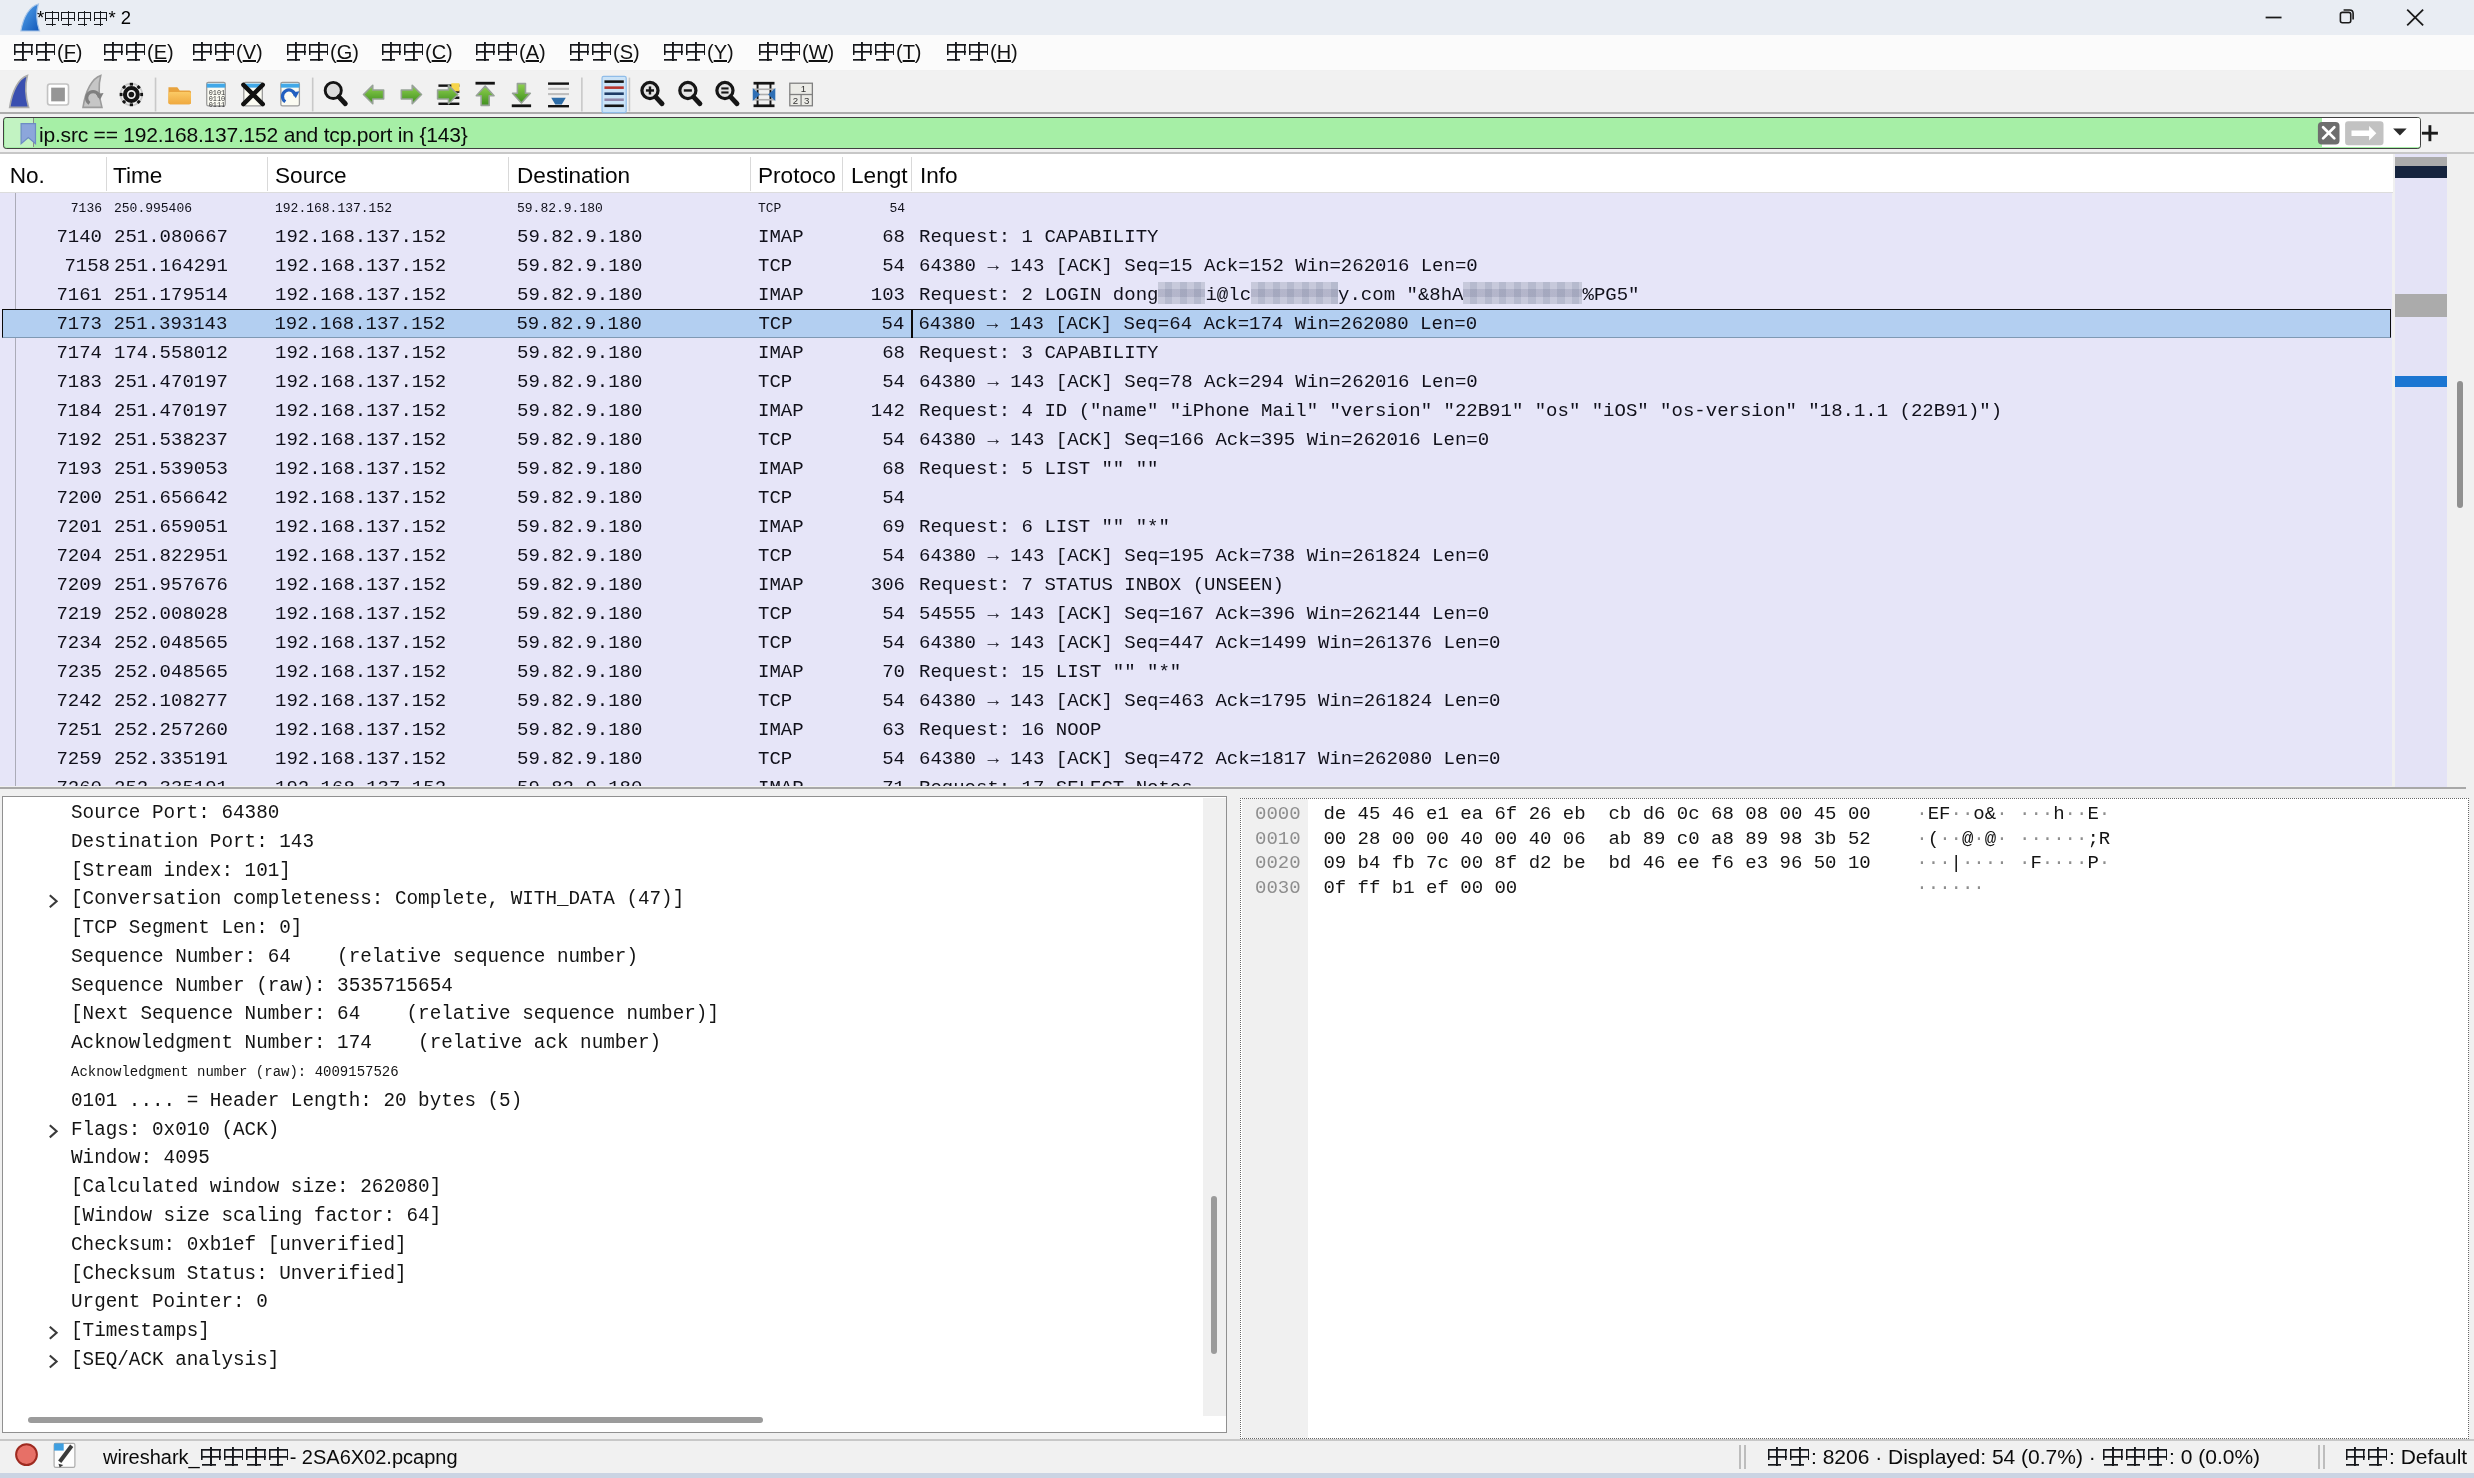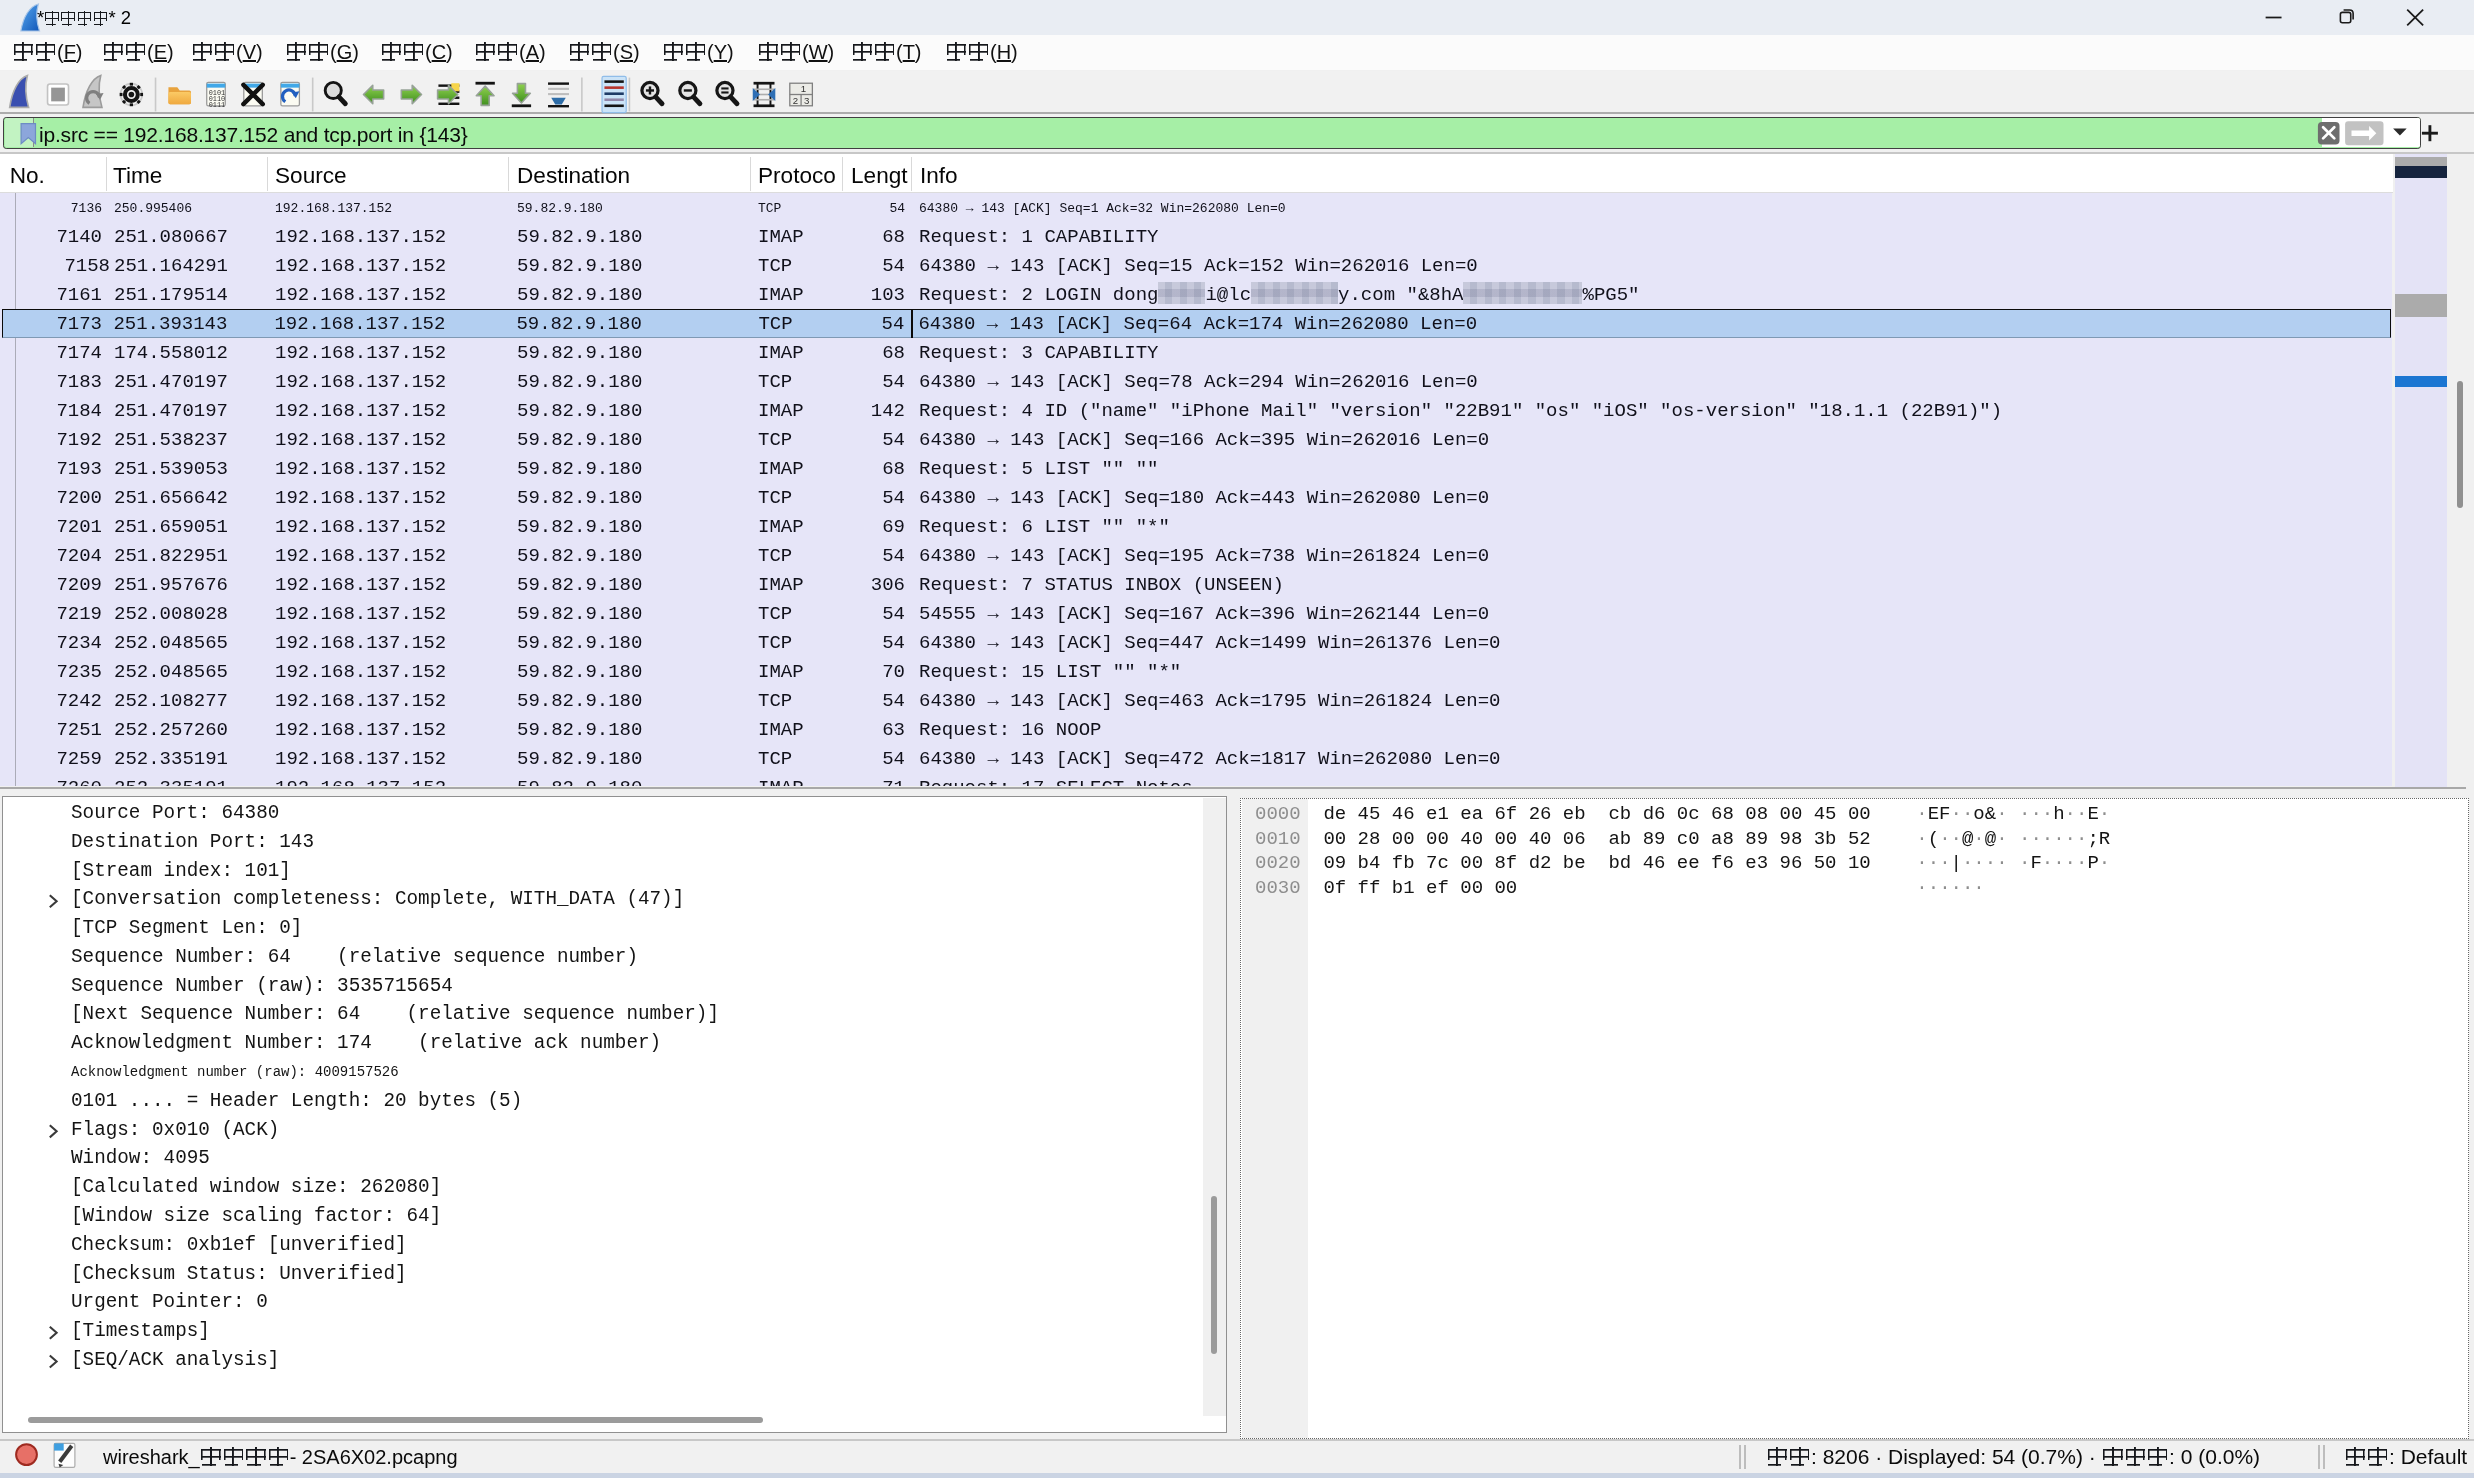--- a/index.html
+++ b/index.html
@@ -183,21 +183,20 @@
 <div class="abs" style="left:842px;top:157px;width:0.8px;height:34px;background:#D9D9D9"></div>
 <div class="abs" style="left:911px;top:157px;width:0.8px;height:34px;background:#D9D9D9"></div>
 <div class="abs" style="left:0;top:193px;width:2392px;height:593px;background:#E6E5F8;overflow:hidden">
 <div class="abs mono" style="left:0;top:0px;width:2392px;height:29px;font-size:13px;line-height:31px;color:#10101A">
         <span class="abs" style="left:0;width:102px;text-align:right">7136</span>
         <span class="abs" style="left:114px">250.995406</span>
         <span class="abs" style="left:275px">192.168.137.152</span>
         <span class="abs" style="left:517px">59.82.9.180</span>
         <span class="abs" style="left:758px">TCP</span>
         <span class="abs" style="left:806px;width:99px;text-align:right">54</span>
-        <span class="abs" style="left:919px;width:1471px;white-space:nowrap;overflow:hidden">64380 → 143 [ACK] Seq=1 Ack=32 Win=262080 Len=0</span>
       </div>
 <div class="abs mono" style="left:0;top:29px;width:2392px;height:29px;font-size:19px;line-height:31px;color:#10101A">
         <span class="abs" style="left:0;width:102px;text-align:right">7140</span>
         <span class="abs" style="left:114px">251.080667</span>
         <span class="abs" style="left:275px">192.168.137.152</span>
         <span class="abs" style="left:517px">59.82.9.180</span>
         <span class="abs" style="left:758px">IMAP</span>
         <span class="abs" style="left:806px;width:99px;text-align:right">68</span>
         <span class="abs" style="left:919px;width:1471px;white-space:nowrap;overflow:hidden">Request: 1 CAPABILITY</span>
       </div>
@@ -273,21 +272,20 @@
         <span class="abs" style="left:806px;width:99px;text-align:right">68</span>
         <span class="abs" style="left:919px;width:1471px;white-space:nowrap;overflow:hidden">Request: 5 LIST "" ""</span>
       </div>
 <div class="abs mono" style="left:0;top:290px;width:2392px;height:29px;font-size:19px;line-height:31px;color:#10101A">
         <span class="abs" style="left:0;width:102px;text-align:right">7200</span>
         <span class="abs" style="left:114px">251.656642</span>
         <span class="abs" style="left:275px">192.168.137.152</span>
         <span class="abs" style="left:517px">59.82.9.180</span>
         <span class="abs" style="left:758px">TCP</span>
         <span class="abs" style="left:806px;width:99px;text-align:right">54</span>
-        <span class="abs" style="left:919px;width:1471px;white-space:nowrap;overflow:hidden">64380 → 143 [ACK] Seq=180 Ack=443 Win=262080 Len=0</span>
       </div>
 <div class="abs mono" style="left:0;top:319px;width:2392px;height:29px;font-size:19px;line-height:31px;color:#10101A">
         <span class="abs" style="left:0;width:102px;text-align:right">7201</span>
         <span class="abs" style="left:114px">251.659051</span>
         <span class="abs" style="left:275px">192.168.137.152</span>
         <span class="abs" style="left:517px">59.82.9.180</span>
         <span class="abs" style="left:758px">IMAP</span>
         <span class="abs" style="left:806px;width:99px;text-align:right">69</span>
         <span class="abs" style="left:919px;width:1471px;white-space:nowrap;overflow:hidden">Request: 6 LIST "" "*"</span>
       </div>

